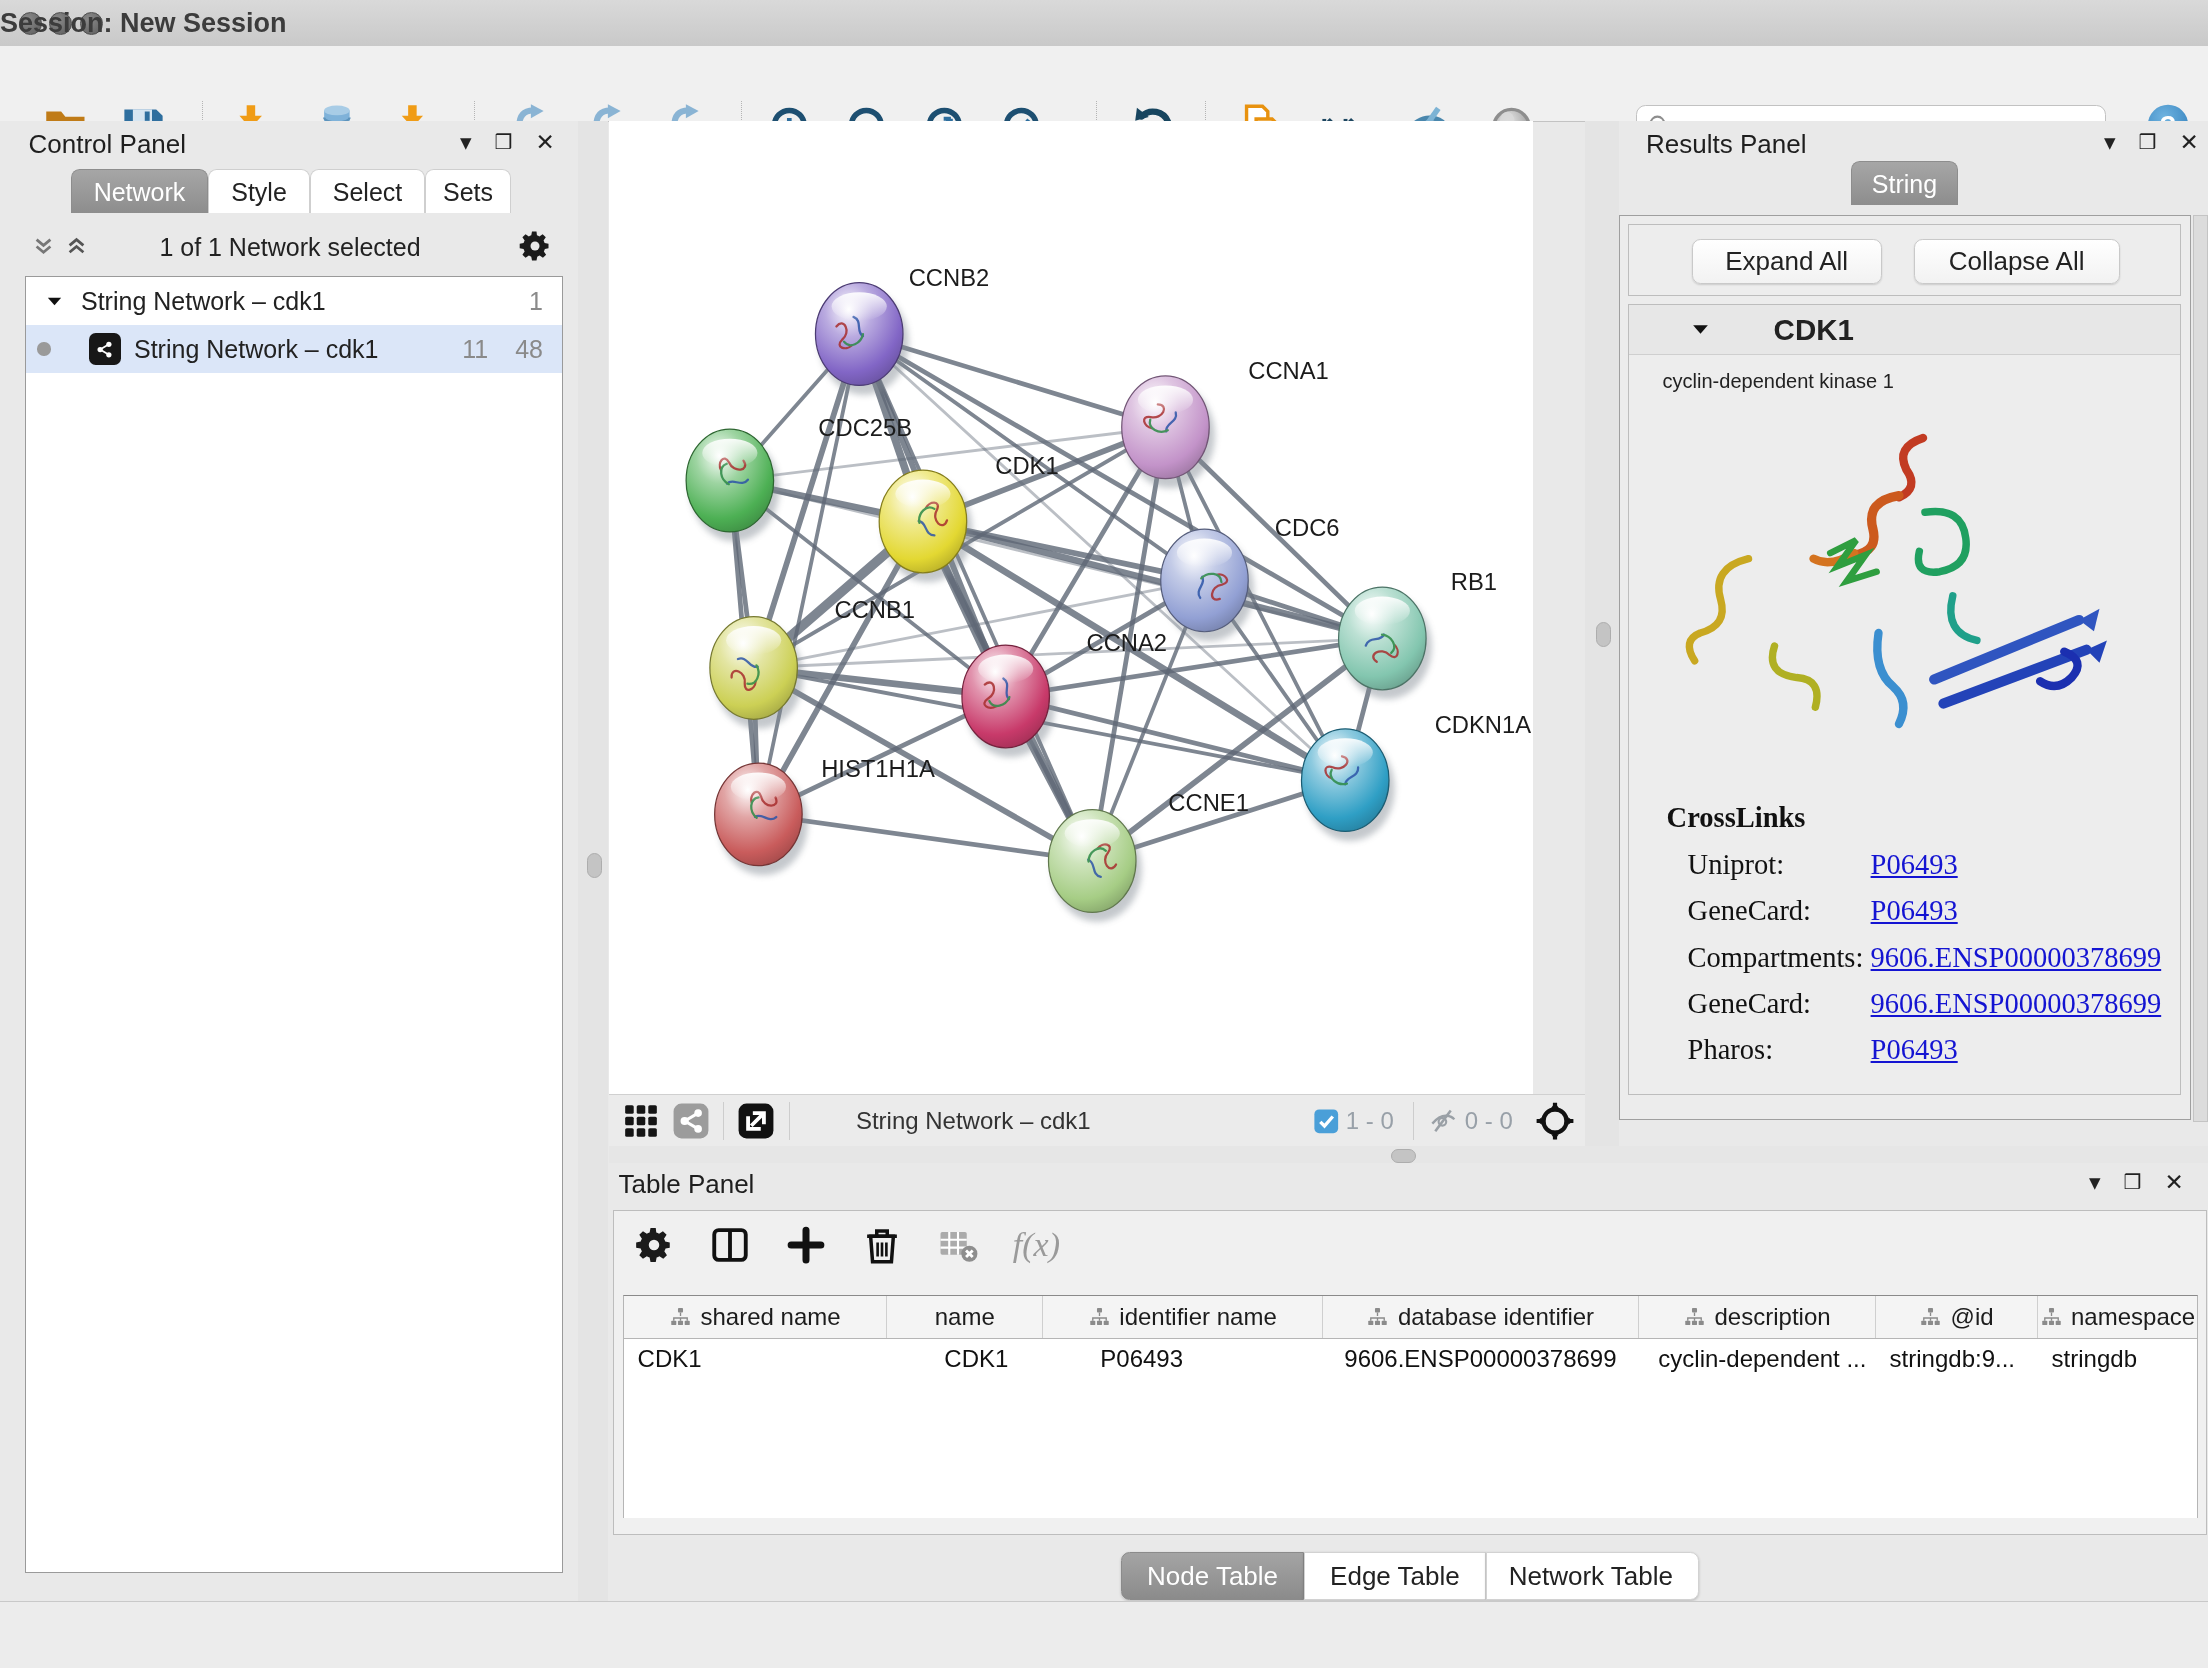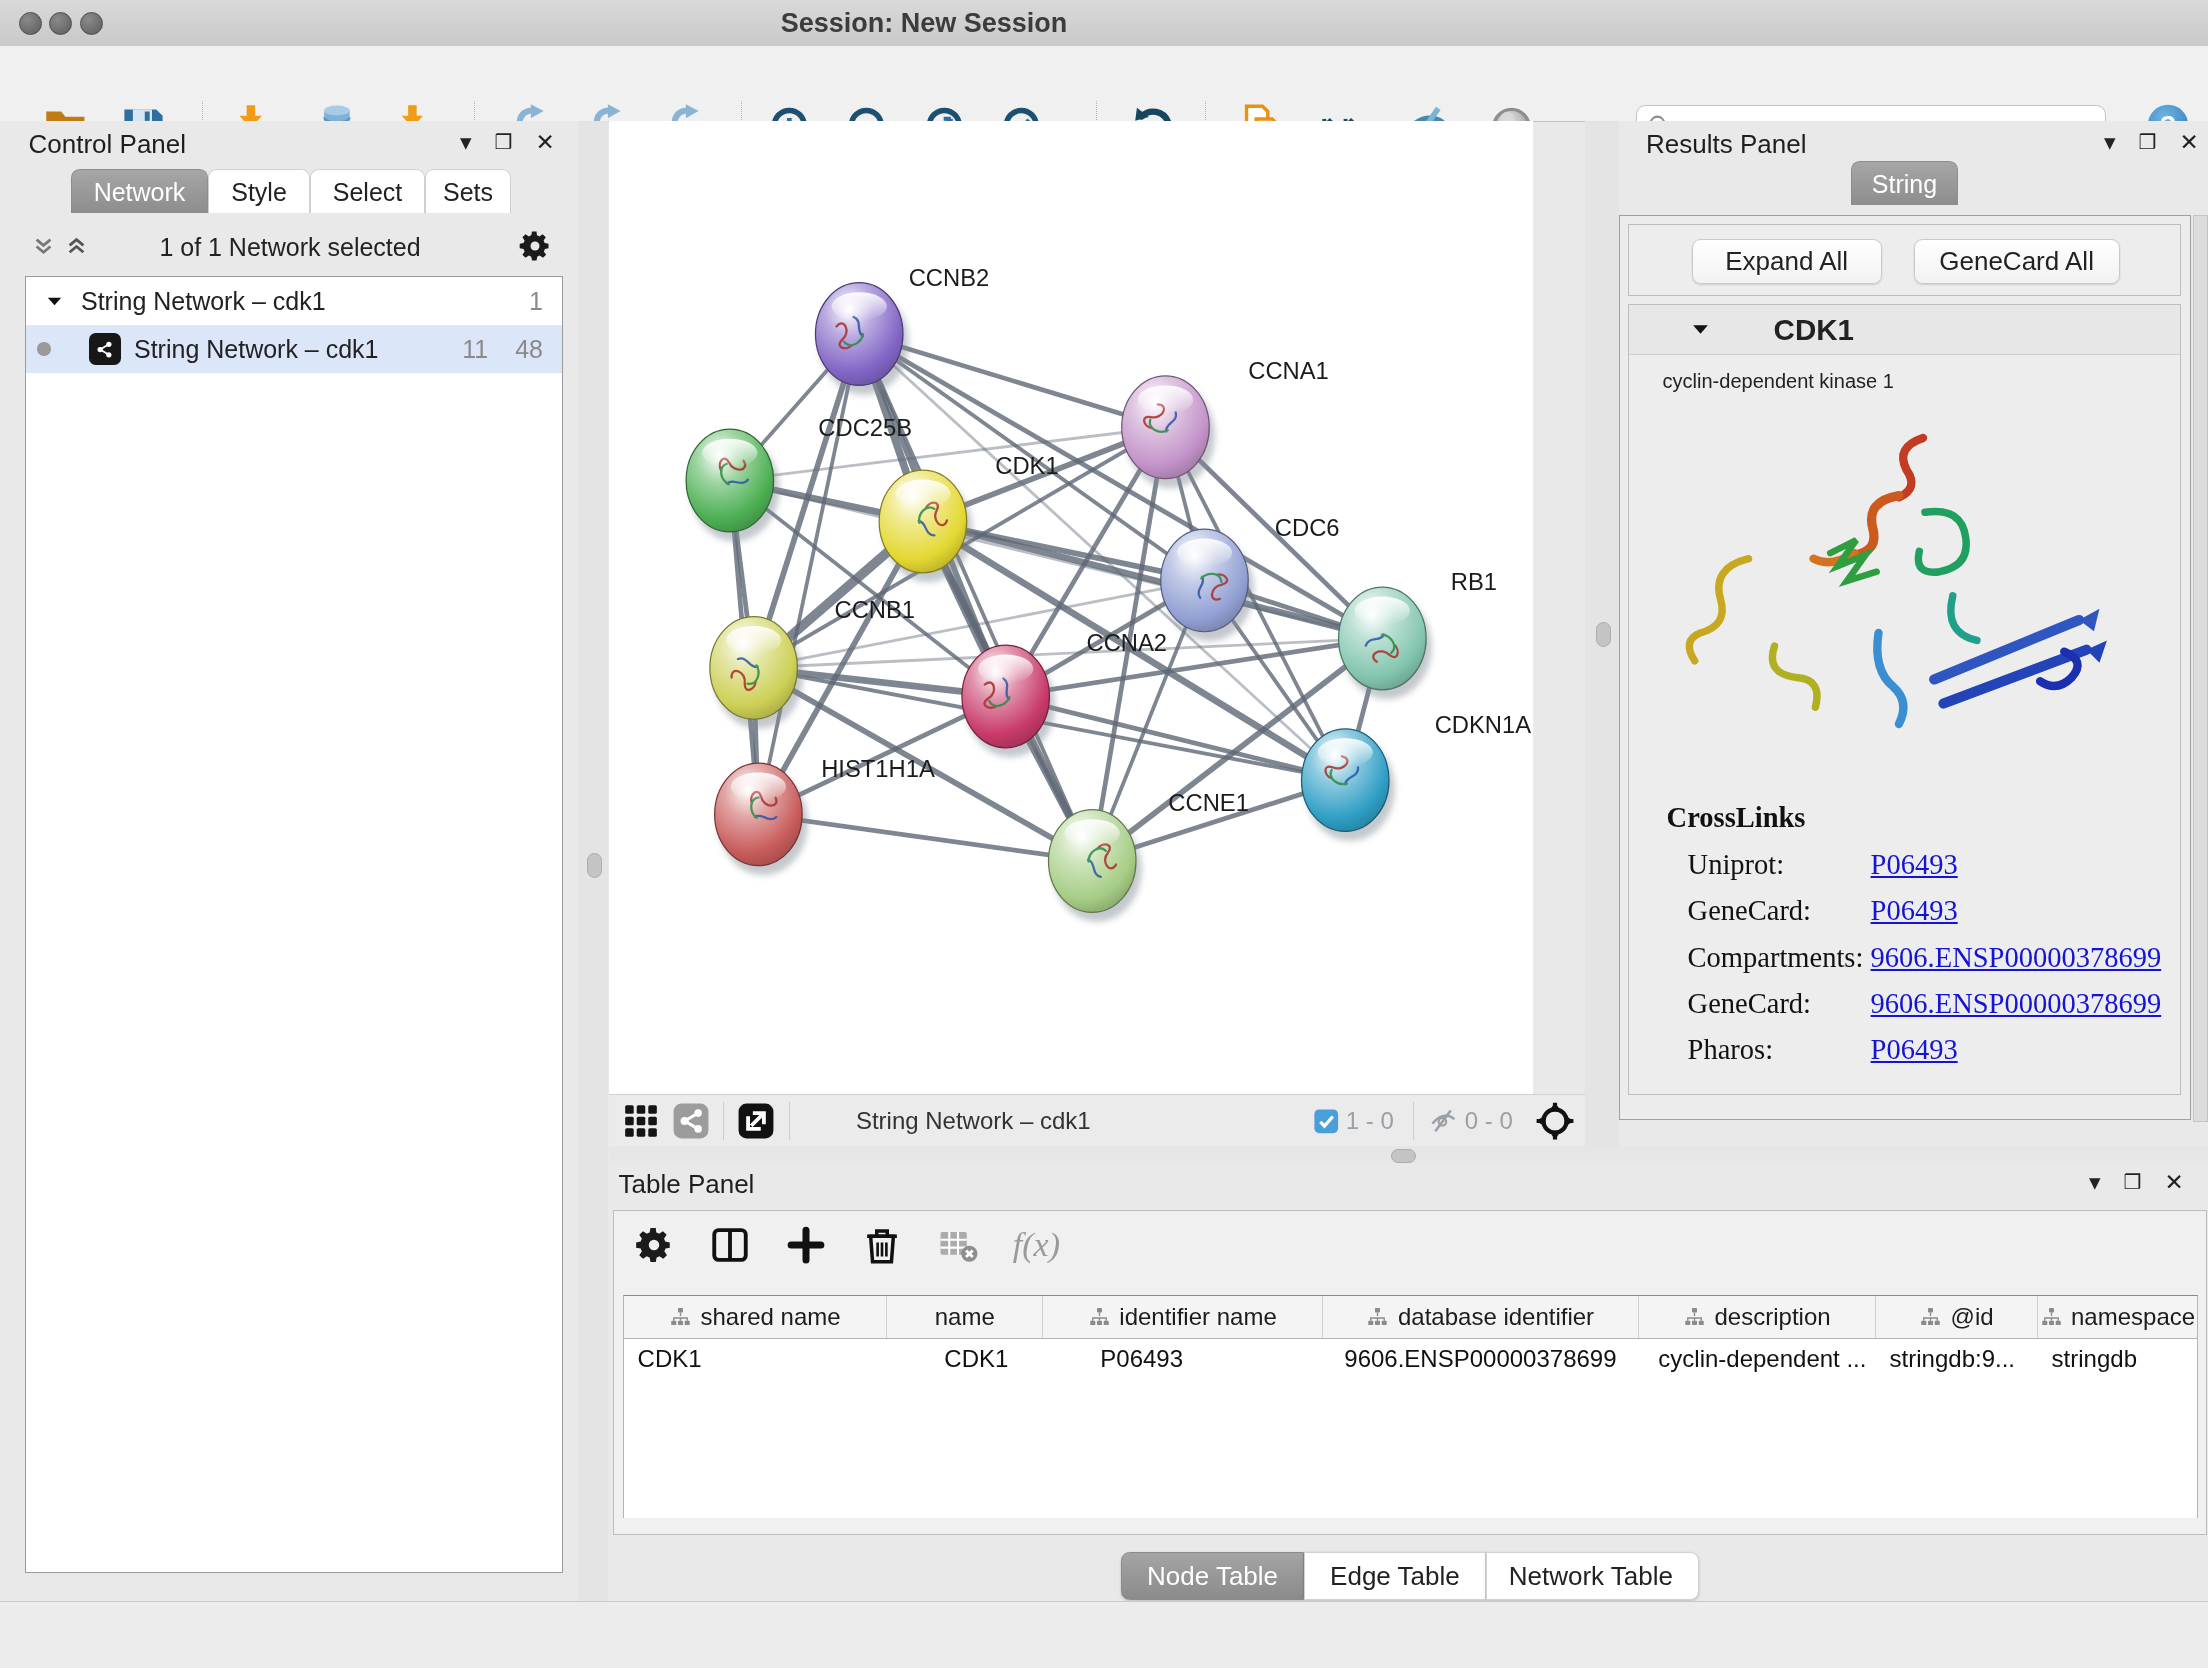--- a/index.html
+++ b/index.html
@@ -4,21 +4,21 @@
 <style>
   html,body{margin:0;padding:0;}
   body{width:2208px;height:1668px;position:relative;background:#e9e9e9;
        font-family:"Liberation Sans","DejaVu Sans",sans-serif;color:#222;overflow:hidden;}
   .abs{position:absolute;}
   
   .titlebar{left:0;top:0;width:2208px;height:46px;
     background:linear-gradient(#d9d9d9,#c9c9c9);border-bottom:1px solid #a9a9a9;}
   .tlight{top:12.4px;width:21px;height:21px;border-radius:50%;
     background:radial-gradient(circle at 35% 30%,#8a8a8a,#5c5c5c);border:1px solid #4d4d4d;}
-  .win-title{left:0;top:0;width:1848px;height:46px;line-height:46px;text-align:center;
+  .win-title{left:0;top:0;width:1848px;height:46px;line-height:46px;
     font-size:27px;font-weight:600;color:#3c3c3c;}
   
   .toolbar{left:0;top:46px;width:2208px;height:75px;background:#f0f0f0;border-bottom:1px solid #c3c3c3;}
   .tbtn{top:57px;width:51px;height:51px;cursor:pointer;}
   .tbtn svg{width:100%;height:100%;}
   .tsep{top:55px;width:0;height:55px;border-left:1.9px dotted #b4b4b4;}
   .searchbox{left:1636px;top:59px;width:470px;height:40px;background:#fff;border:1.4px solid #c2c2c2;
     border-radius:9.5px;display:flex;align-items:center;padding-left:9.5px;box-sizing:border-box;}
   .searchbox input{border:none;outline:none;font-size:24px;flex:1;background:transparent;
     font-family:"Liberation Sans",sans-serif;margin-left:7.6px;}
@@ -658,21 +658,21 @@
   </div>
   <div class="abs pt-icons" style="left:485px;top:9.5px">
     <span>▾</span>
     <span style="font-size:20px">❒</span>
     <span style="font-weight:bold">✕</span>
   </div>
   <div class="abs tab sel" style="left:232px;top:40px;width:107px;z-index:2">String</div>
   <div class="abs rp-box">
     <div class="rp-section" style="top:7.6px;height:72px">
       <div class="btn abs" style="left:63px;top:14.3px;width:188px;height:43px;line-height:43px">Expand All</div>
-      <div class="btn abs" style="left:285px;top:14.3px;width:204px;height:43px;line-height:43px">GeneCard All</div>
+      <div class="btn abs" style="left:285px;top:14.3px;width:204px;height:43px;line-height:43px">Collapse All</div>
     </div>
     <div class="rp-section" style="top:88px;height:791px">
       <div style="height:49px;border-bottom:1px solid #cfcfcf;background:#e7e7e7;display:flex;align-items:center">
         <svg width="21" height="21" viewBox="0 0 20 20" style="margin-left:61px">
             <path d="M3 6 L17 6 L10 14z" fill="#111"></path>
           </svg>
         <span style="margin-left:63px;font-size:29.5px;font-weight:bold">CDK1</span>
       </div>
       <div style="padding:15px 0 0 34px;font-size:20px">cyclin-dependent kinase 1</div>
       <svg width="533" height="390" viewBox="0 0 560 420" style="display:block;margin:5.7px auto 0">

